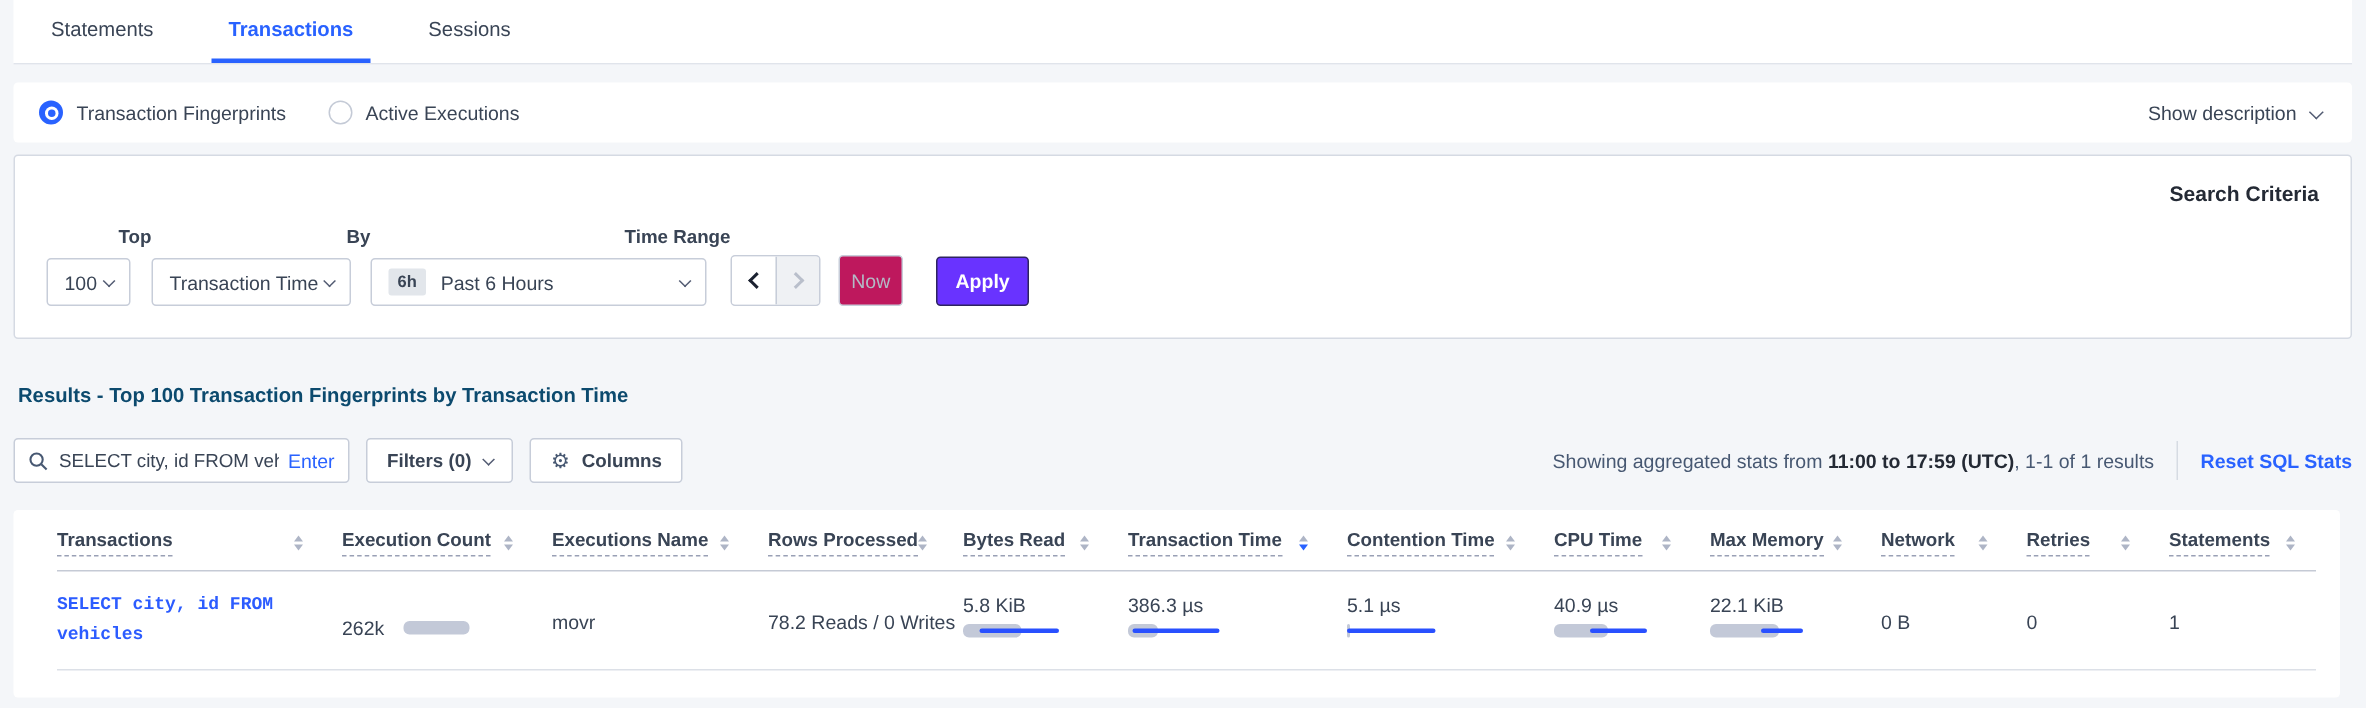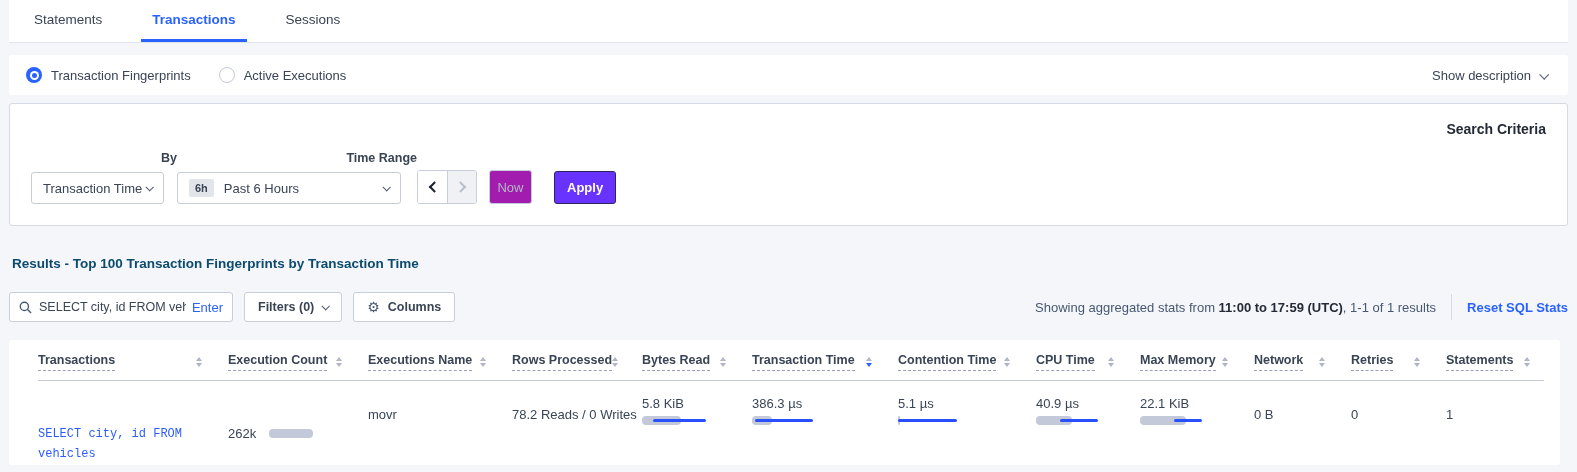--- a/index.html
+++ b/index.html
@@ -80,21 +80,21 @@
     background:#E2E6EB; color:#394455; font-size:11px; font-weight:700;
     padding:3px 6px; border-radius:2px; margin-right:10px;
   }
   .pager { display:flex; height:34px; border:1px solid #C7CDD9; border-radius:3px; overflow:hidden; margin-right:12px; align-self:flex-end; }
   .pager-btn { width:29px; display:flex; align-items:center; justify-content:center; background:#fff; cursor:pointer; }
   .pager-btn + .pager-btn { border-left:1px solid #C7CDD9; }
   .pager-btn.disabled { background:#EFF1F4; cursor:default; }
   .chev-left { width:8px; height:8px; border-left:2.2px solid #1B2130; border-bottom:2.2px solid #1B2130; transform:rotate(45deg) translate(1px,-1px); }
   .chev-right { width:8px; height:8px; border-right:2.2px solid #B9BFCB; border-top:2.2px solid #B9BFCB; transform:rotate(45deg) translate(-1px,1px); }
   .now-btn {
-    height:34px; width:43px; border:1px solid #C7CDD9; border-radius:3px; background:#a21caf;
+    height:34px; width:43px; border:1px solid #C7CDD9; border-radius:3px; background:#be185d;
     color:#B3BAC6; font-size:13px; display:flex; align-items:center; justify-content:center;
     margin-right:22px;
   }
   .apply-btn {
     height:33px; padding:0 12px; background:#6933FF; border:1px solid #2E2460; border-radius:3px;
     color:#fff; font-size:13px; font-weight:700; display:flex; align-items:center; cursor:pointer;
   }
 
   
   .results-heading { margin:30px 0 0 3px; font-size:13.5px; font-weight:700; color:#0c4a6e; }
@@ -137,22 +137,22 @@
   .sort { display:inline-flex; flex-direction:column; gap:2.5px; margin-left:auto; margin-right:26px; cursor:pointer; }
   .tri { width:0; height:0; border-left:3.5px solid transparent; border-right:3.5px solid transparent; }
   .tri.up { border-bottom:4.5px solid #AEB5C6; }
   .tri.down { border-top:4.5px solid #AEB5C6; }
   .tri.down.active { border-top-color:#2962FF; }
 
   .trow { padding-top:12px; padding-bottom:13px; border-bottom:1px solid #DCE0E7; }
   .td { font-size:13px; color:#394455; }
   .td-text { padding-top:14px; }
   .td-query {
-    font-family:"Liberation Mono", monospace; font-size:12px; font-weight:400;
-    color:#2C5CFF; line-height:20px; width:175px; cursor:pointer; white-space:normal;margin-top:31px;
+    font-family:"Liberation Mono", monospace; font-size:12px; font-weight:700;
+    color:#2C5CFF; line-height:20px; width:175px; cursor:pointer; white-space:normal;
   }
   .td-countbar { display:flex; align-items:center; gap:13px; padding-top:10px; }
   .td-bar { padding-top:3px; }
   .bar-value { font-size:13px; color:#394455; }
   .bar-wrap { position:relative; height:9px; margin-top:5px; }
   .gbar { display:inline-block; height:9px; border-radius:4px; background:#C3C9D8; vertical-align:middle; }
   .bar-wrap .gbar { position:absolute; left:0; top:0; }
   .bline { position:absolute; top:3px; height:3px; border-radius:2px; background:#2950FF; }
 </style>
 </head>
@@ -182,20 +182,27 @@
     <div class="show-desc">
       <span>Show description</span>
       <span class="chev"></span>
     </div>
   </div>
 
   <div class="criteria-card">
     <div class="criteria-title">Search Criteria</div>
     <div class="criteria-row">
       <div class="field">
+        <span class="field-label">Top</span>
+        <div class="select sel-top">
+          <span>100</span>
+          <span class="chev small"></span>
+        </div>
+      </div>
+      <div class="field">
         <span class="field-label">By</span>
         <div class="select sel-by">
           <span>Transaction Time</span>
           <span class="chev small"></span>
         </div>
       </div>
       <div class="field">
         <span class="field-label">Time Range</span>
         <div class="select sel-time">
           <span class="time-badge">6h</span>

